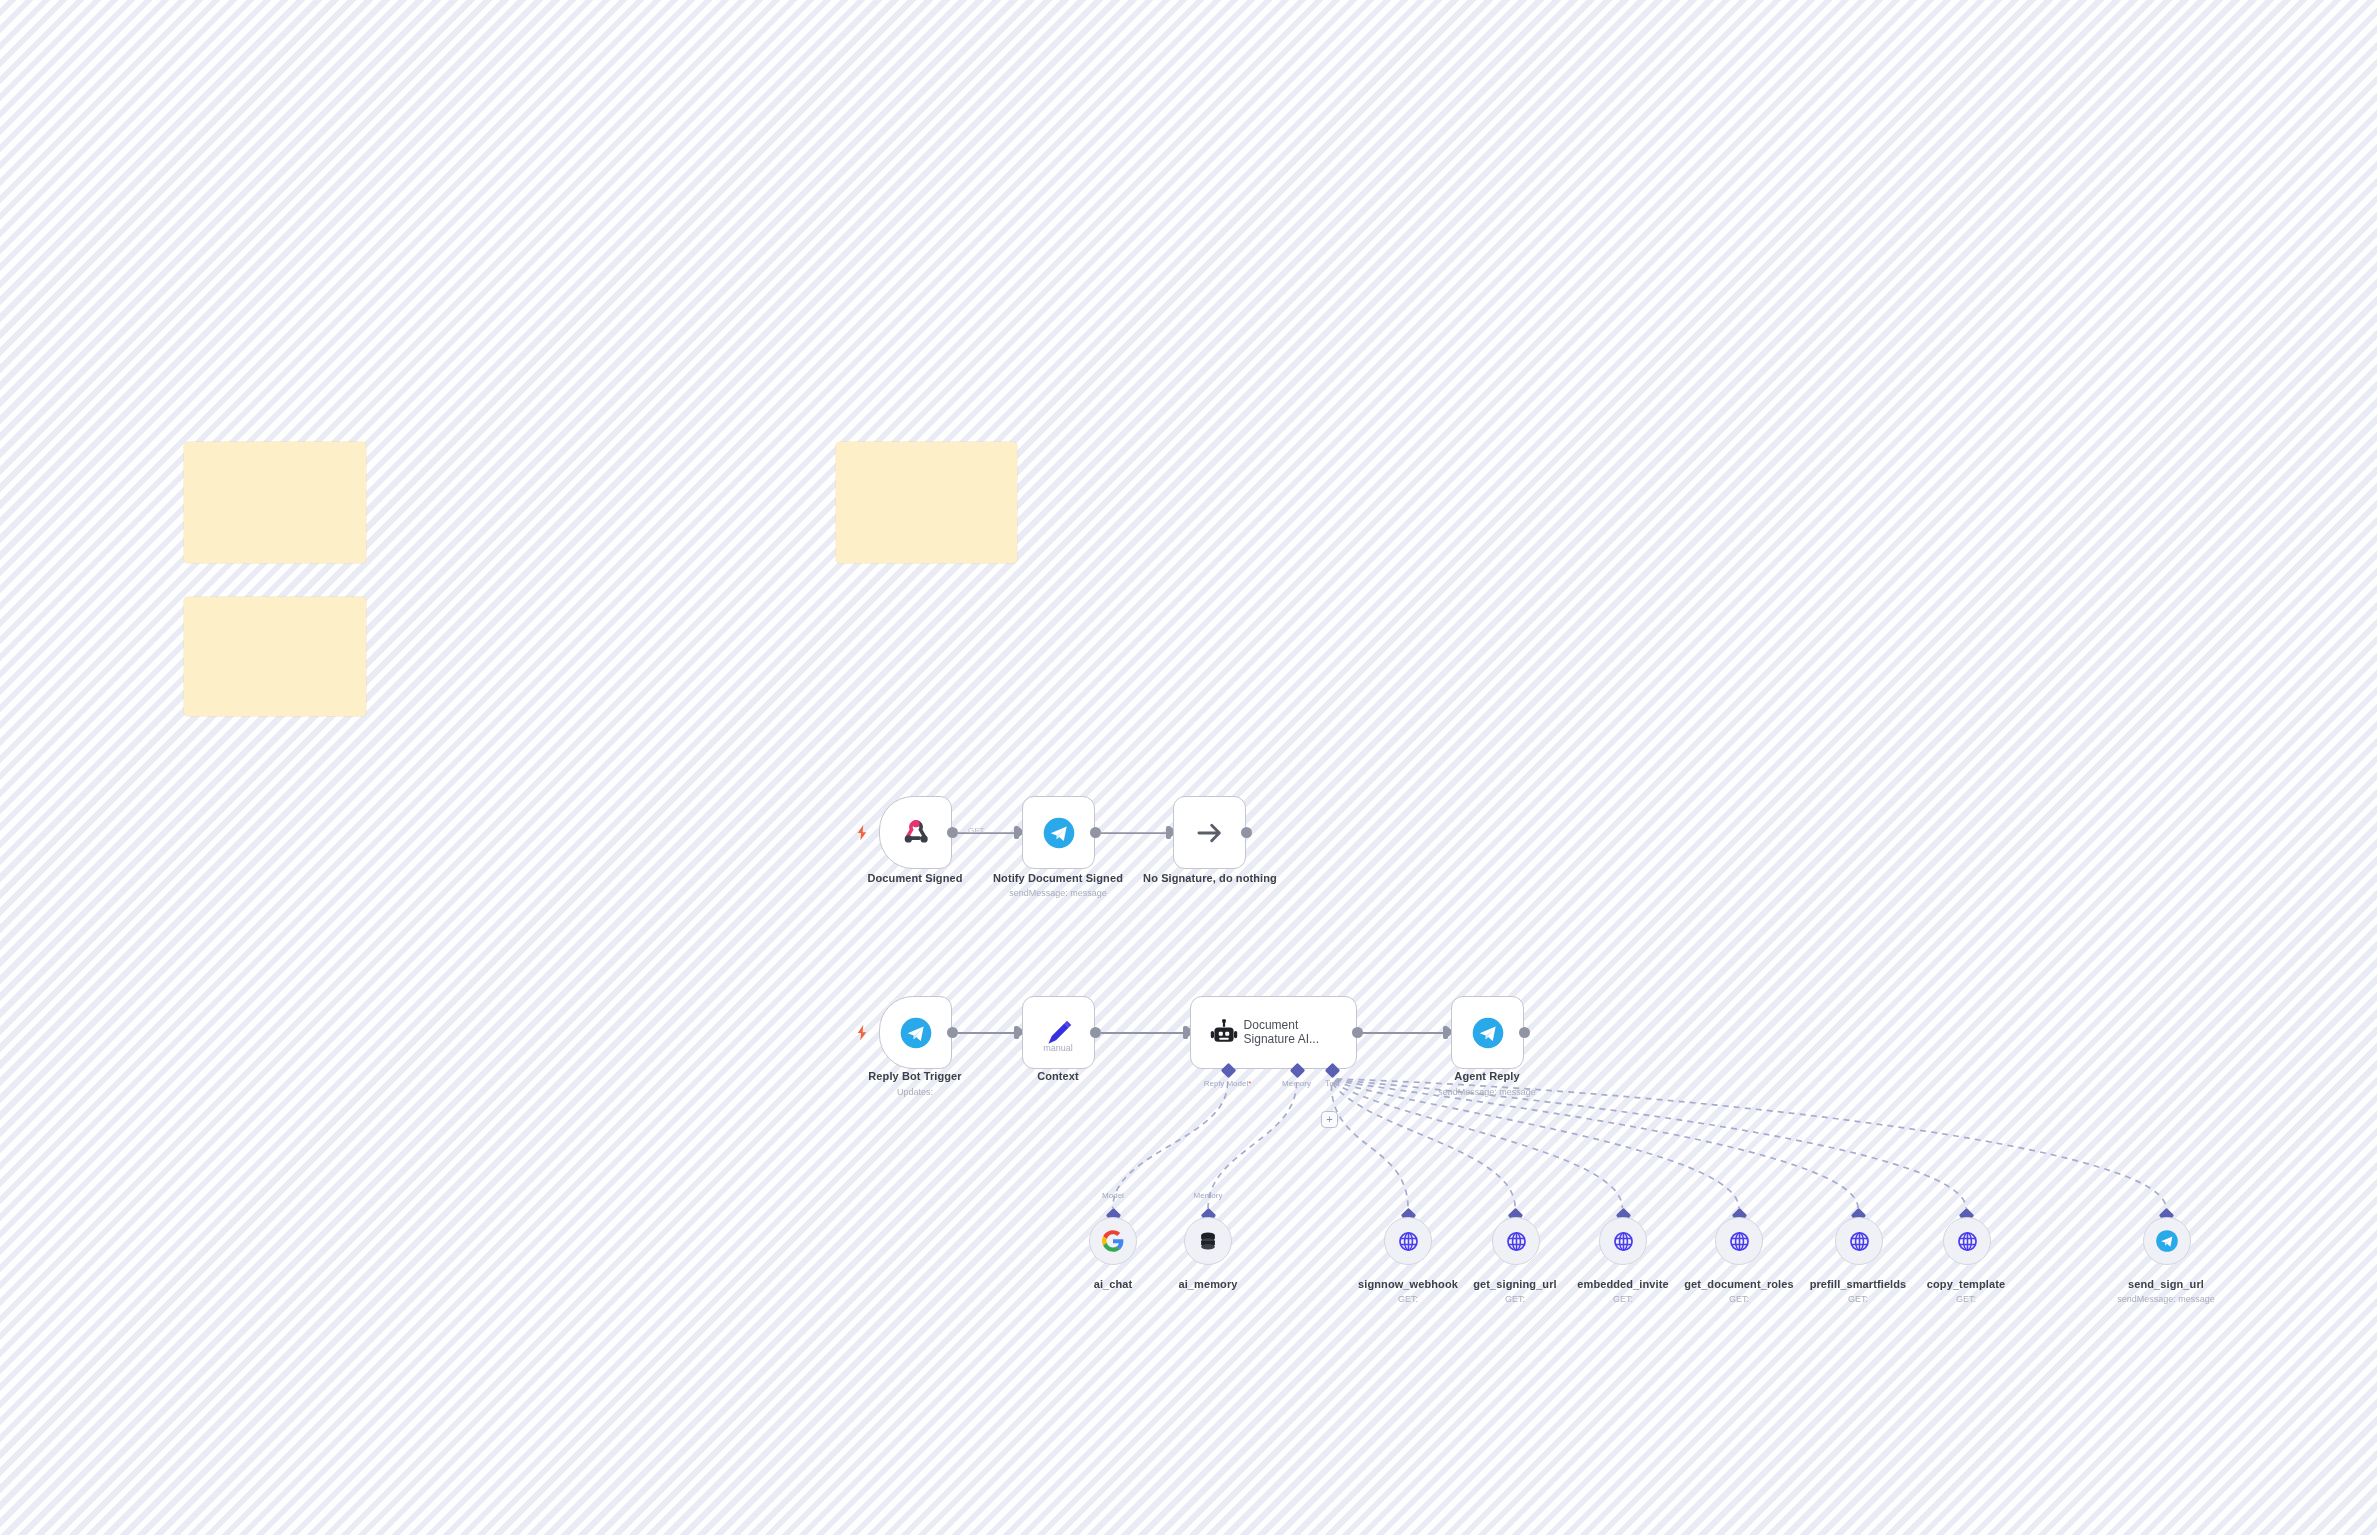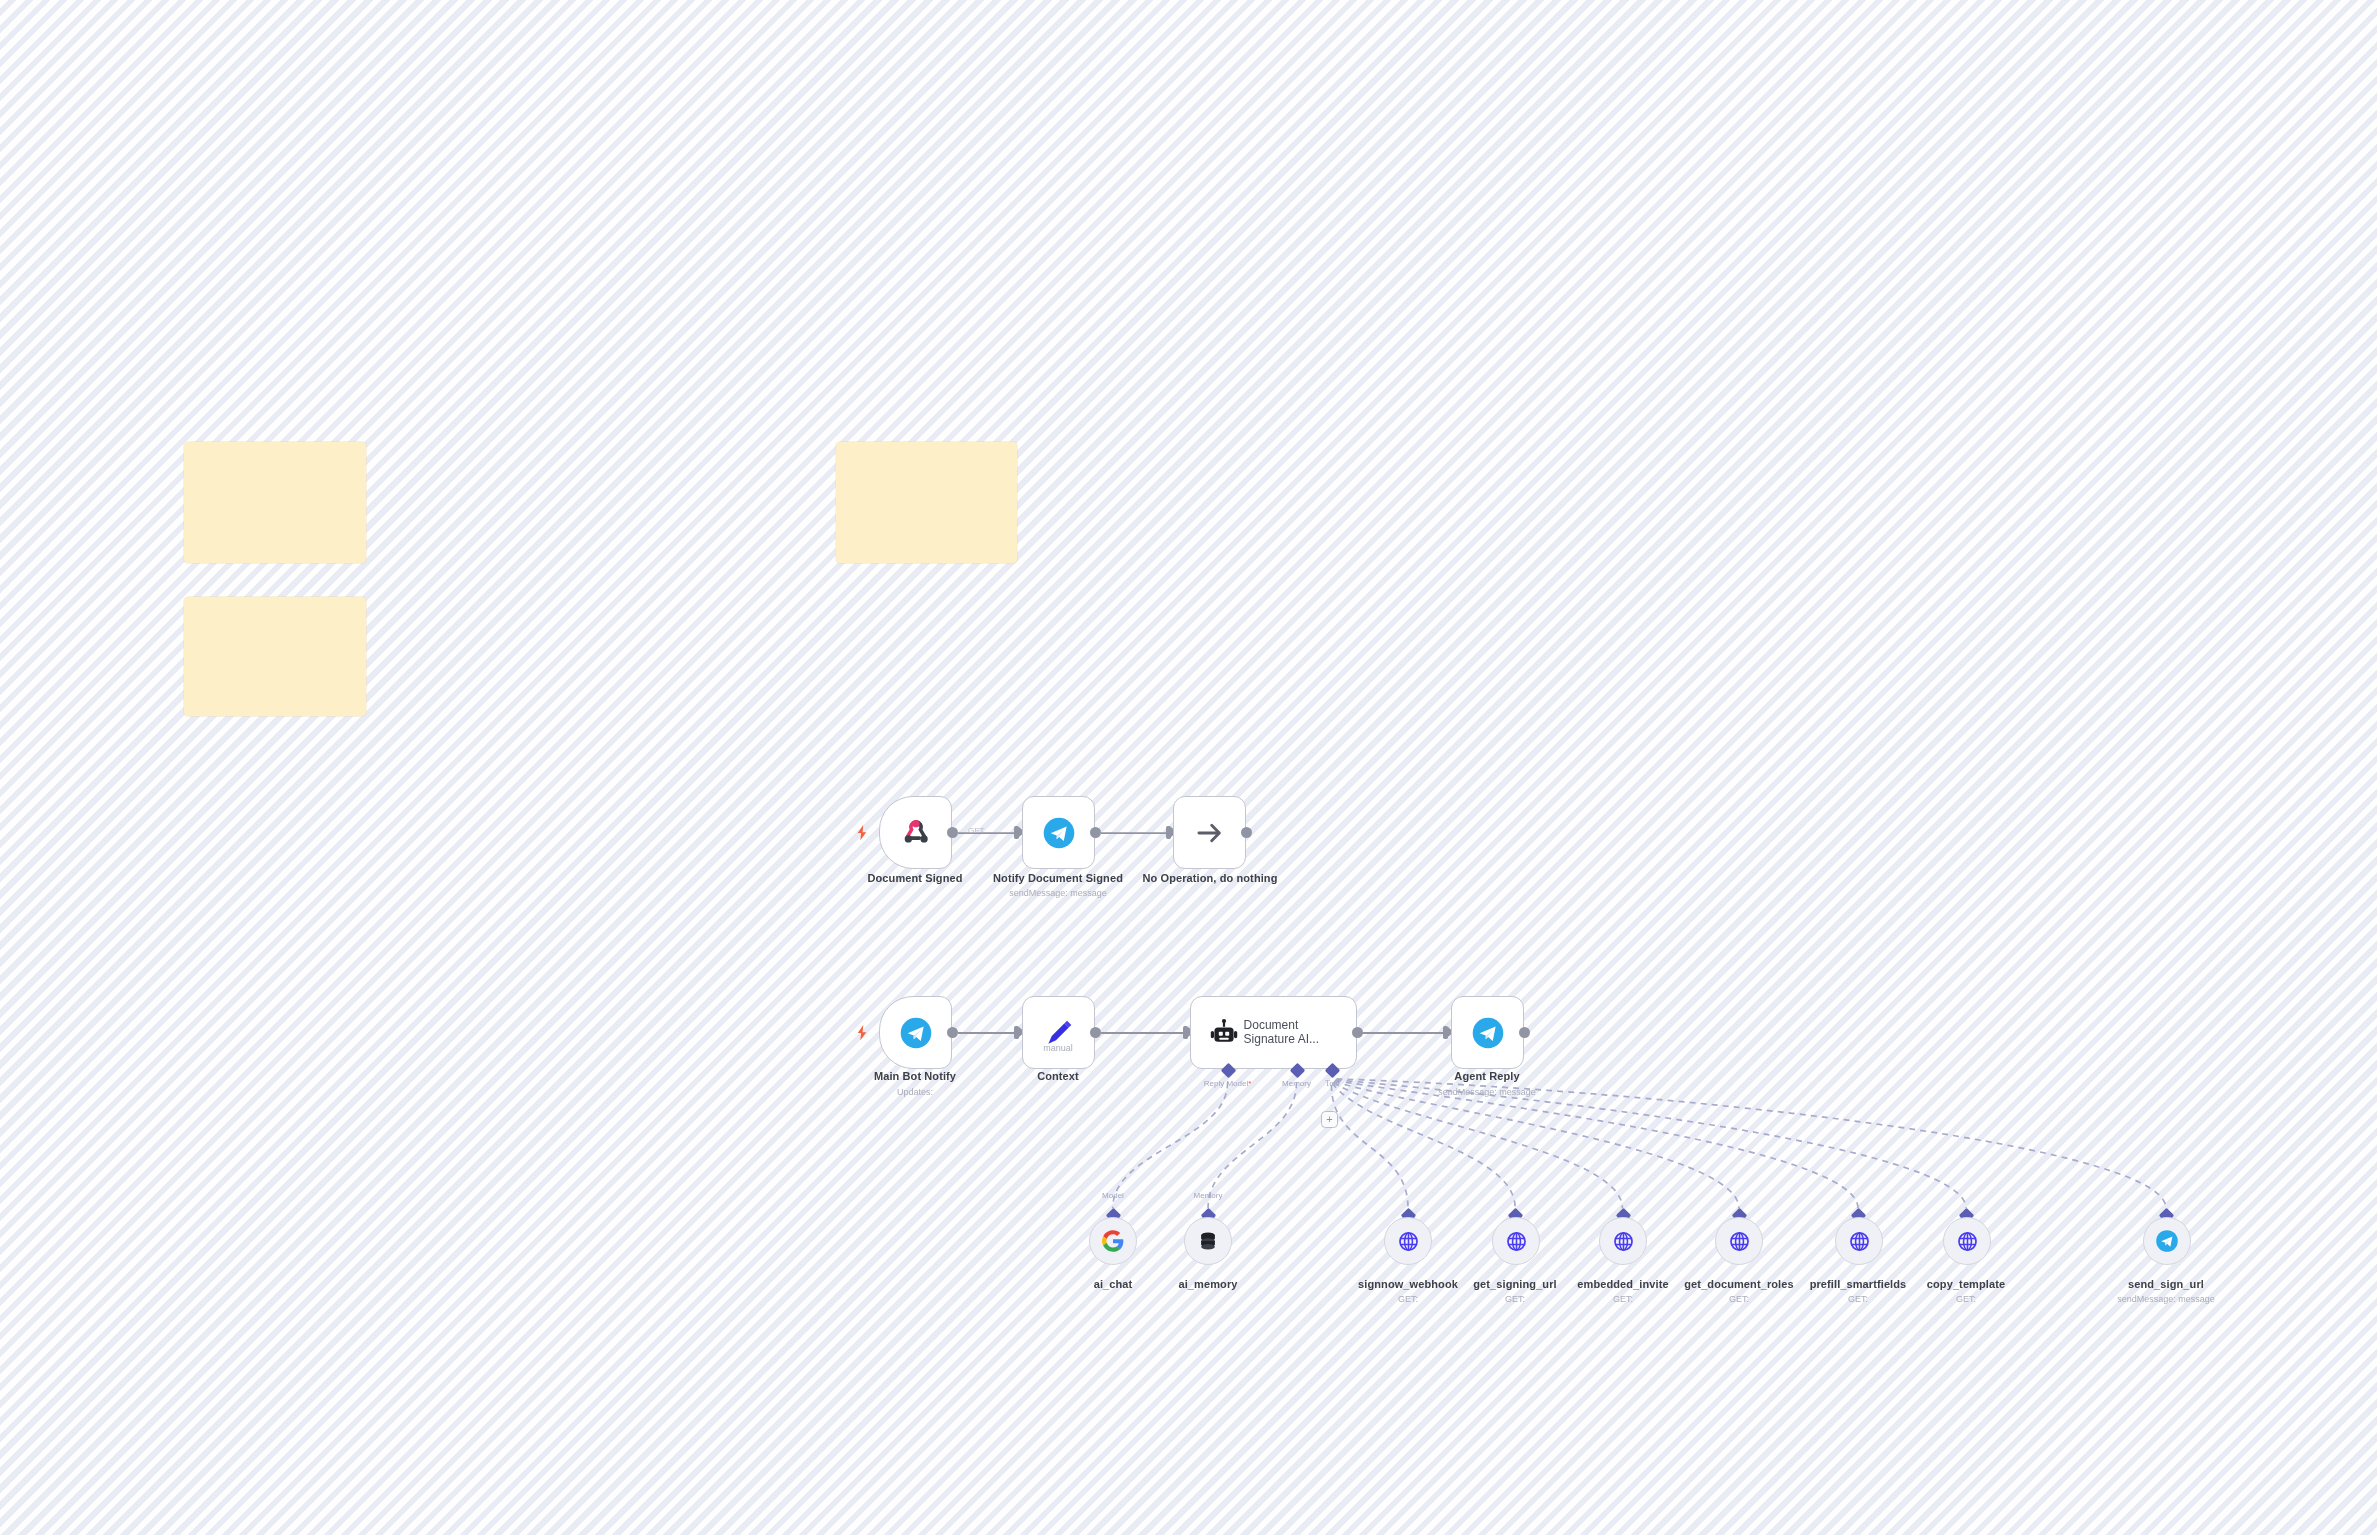--- a/index.html
+++ b/index.html
@@ -277,37 +277,37 @@
 
   <div class="port-in" style="left:1166px;top:826px;"></div>
   <div class="node" style="left:1173px;top:796px;">
     <span class="glyph">
       <svg viewBox="0 0 40 40" width="34" height="34">
         <path d="M7 20 H31 M22 11 L31 20 L22 29" stroke="#5a5e68" stroke-width="3.4" fill="none" stroke-linecap="round" stroke-linejoin="round"></path>
       </svg>
     </span>
   </div>
   <div class="port-dot" style="left:1241px;top:827px;"></div>
-  <div class="caption" style="left:1125px;top:872px;width:170px;">No Operation, do nothing</div>
+  <div class="caption" style="left:1125px;top:872px;width:170px;">No Signature, do nothing</div>
 
   <svg class="bolt" style="left:856px;top:1025px;" viewBox="0 0 14 18">
     <path d="M8.5 0 L2 9.5 H6 L5 18 L12 8.5 H7.7 Z" fill="#f4613c"></path>
   </svg>
 
   <div class="node trigger" style="left:879px;top:996px;">
     <span class="glyph">
       <svg viewBox="0 0 40 40" width="34" height="34">
         <circle cx="20" cy="20" r="18" fill="#29a9e9"></circle>
         <path d="M10.2 20.3 L29 12.4 L25.6 29.4 L20.2 24.6 L17.2 27.4 L17.4 22.9 Z" fill="#ffffff"></path>
         <path d="M17.4 22.9 L26.6 15.6 L17.2 27.4 Z" fill="#d3ecfb"></path>
       </svg>
     </span>
   </div>
   <div class="port-dot" style="left:947px;top:1027px;"></div>
-  <div class="caption" style="left:830px;top:1070px;width:170px;">Main Bot Notify</div>
+  <div class="caption" style="left:830px;top:1070px;width:170px;">Reply Bot Trigger</div>
   <div class="subcaption" style="left:830px;top:1087px;width:170px;text-align:center;">Updates:</div>
 
   <div class="port-in" style="left:1014px;top:1026px;"></div>
   <div class="node" style="left:1022px;top:996px;">
     <span class="glyph">
       <svg viewBox="0 0 40 40" width="34" height="34">
         <path d="M7.5 32.5 L11.5 23.5 L26.5 8.5 L31.5 13.5 L16.5 28.5 Z" fill="#3730e0"></path>
         <path d="M26.5 8.5 L29.5 5.5 L34.5 10.5 L31.5 13.5 Z" fill="#4a44ea"></path>
       </svg>
     </span>

